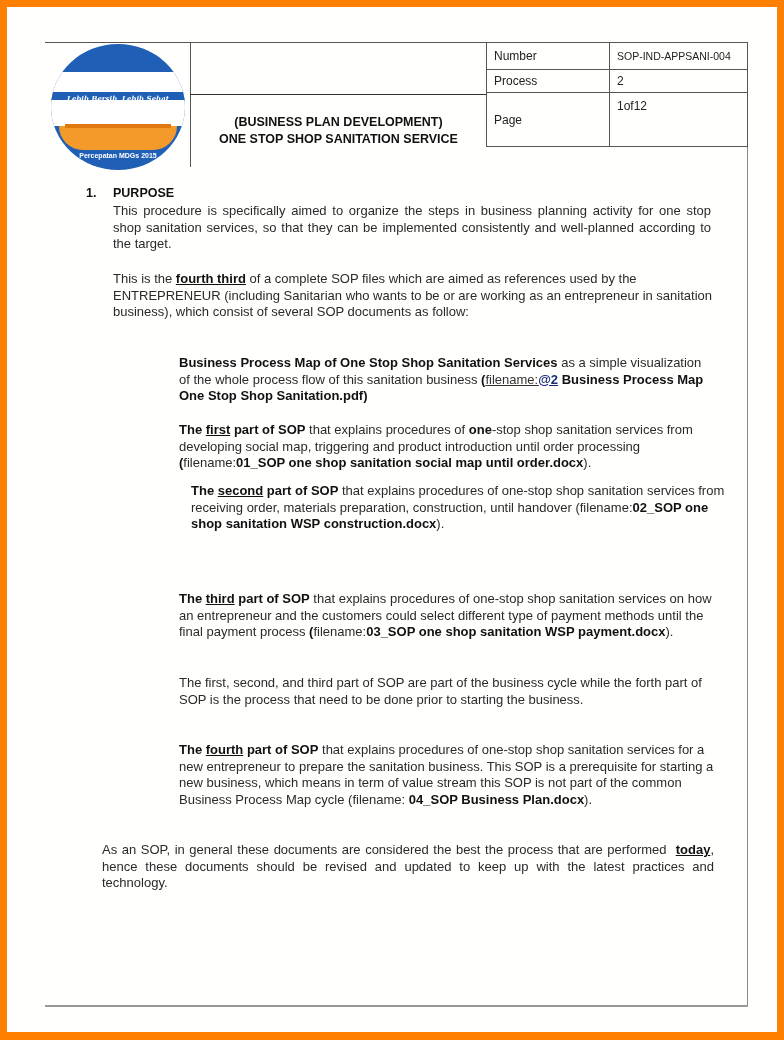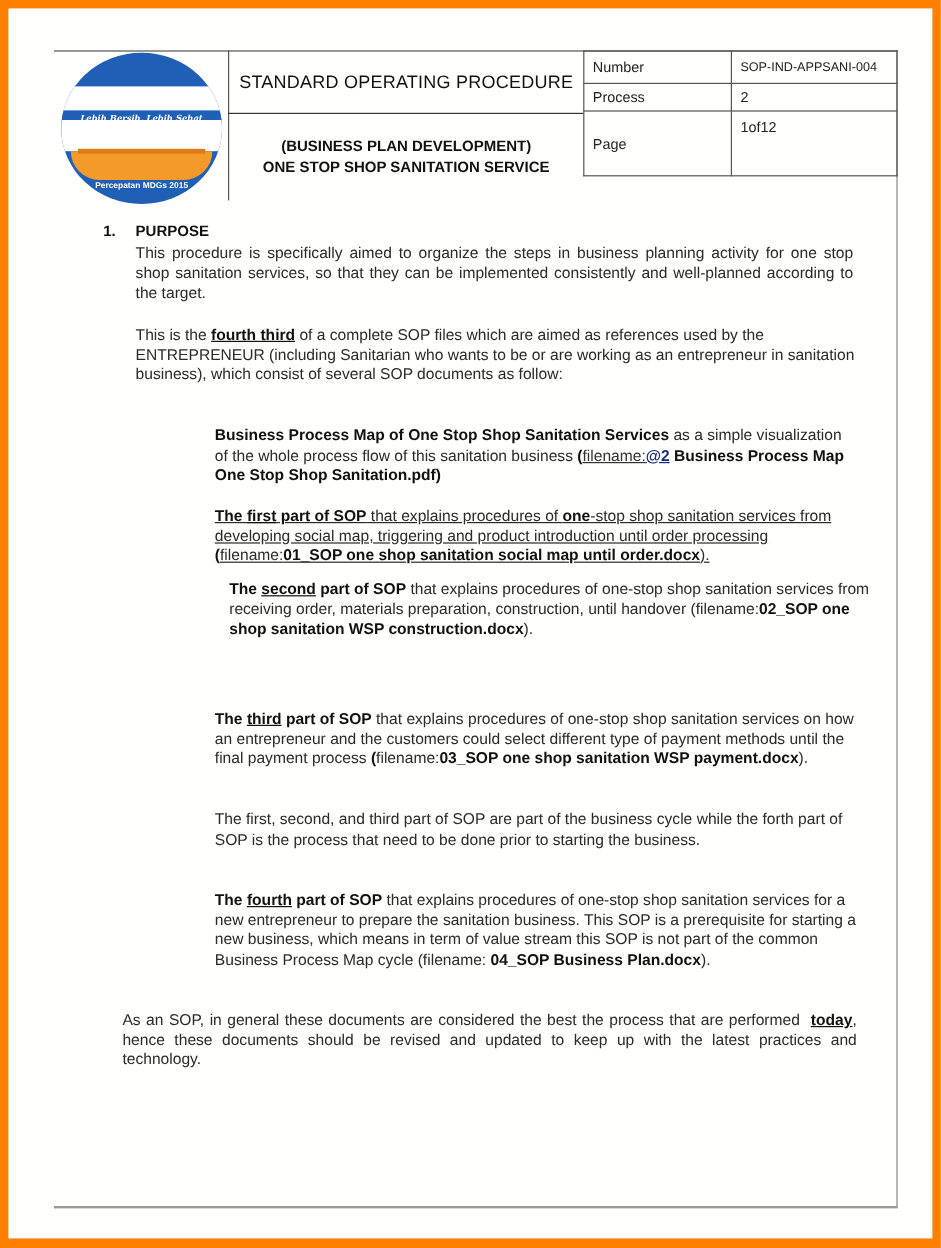--- a/index.html
+++ b/index.html
@@ -70,21 +70,21 @@
       position:absolute; left:0; top:0; width:100%;
       font-size:13px; line-height:16.5px; color:#2a2a2a;
     }
     .sec-heading { position:absolute; left:79px; top:178px; font-size:12.5px; font-weight:bold; color:#111; }
     .sec-heading .num { display:inline-block; width:27px; }
     .para { position:absolute; }
     .p-purpose { left:106px; top:196px; width:598px; text-align:justify; }
     .p-intro { left:106px; top:264px; width:610px; }
     .item { left:172px; width:535px; }
     .it1 { top:348px; }
-    .it2 { top:415px;text-decoration:underline; }
+    .it2 { top:415px; }
     .it3 { top:476px;margin-left:12px; }
     .it4 { top:584px; }
     .it5 { top:668px; }
     .it6 { top:735px; }
     .p-closing { left:95px; top:835px; width:612px; text-align:justify; }
     b, .b { font-weight:bold; color:#111; }
     .u { text-decoration:underline; }
     .link { text-decoration:underline; color:#333; }
     .at { color:#1a2a7a; font-weight:bold; text-decoration:underline; }
   </style>
@@ -104,21 +104,20 @@
     <div class="band-blue"></div>
     <div class="band-mid"></div>
     <div class="band-orange"></div>
     <div class="stbm">STBM</div>
     <div class="tagline">Lebih Bersih, Lebih Sehat</div>
     <div class="brand">APPSANI</div>
     <div class="sub"></div>
     <div class="bottomtxt">Percepatan MDGs 2015</div>
   </div>
 
-  <div class="title-main">STANDARD OPERATING PROCEDURE</div>
   <div class="title-sub">
     <span>(BUSINESS PLAN DEVELOPMENT)</span>
     <span>ONE STOP SHOP SANITATION SERVICE</span>
   </div>
 
   <table class="meta">
     <tbody>
         <tr class="r1">
       <td class="k">Number</td>
       <td class="v small">SOP-IND-APPSANI-004</td>

